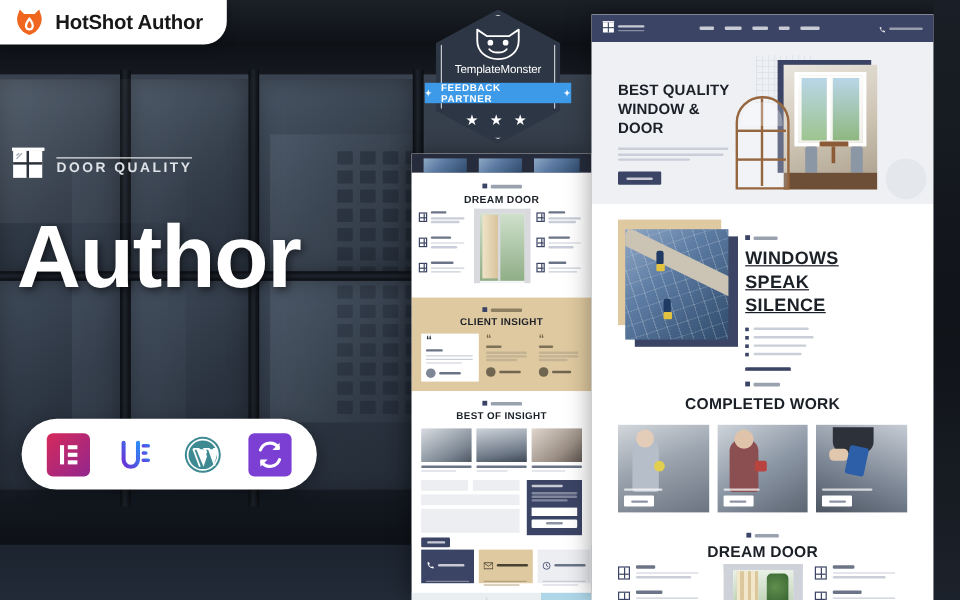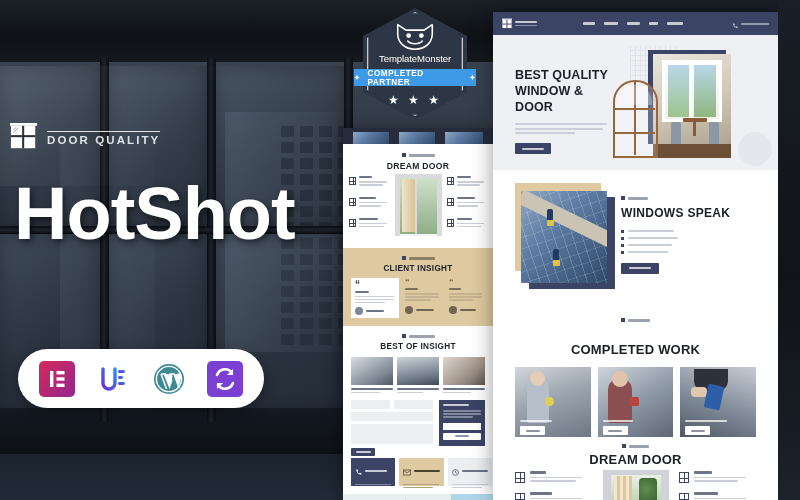--- a/index.html
+++ b/index.html
@@ -303,38 +303,48 @@
     <div class="glass-pane" style="left:109px;top:234px;width:98px;height:178px;"></div>
     <div class="glass-pane" style="left:216px;top:234px;width:128px;height:178px;"></div>
 
     <div class="mullion-v" style="left:100px;"></div>
     <div class="mullion-v" style="left:207px;"></div>
     <div class="mullion-v" style="left:344px;"></div>
     <div class="mullion-h" style="top:226px;"></div>
     <div class="refl" style="left:0;top:66px;width:344px;height:120px;"></div>
   </div>
 
+  <div class="hotshot">
+    <span class="hs-logo">
+      <svg viewBox="0 0 40 40" width="25" height="25">
+        <path d="M4 12 L7 3 L13 9 L27 9 L33 3 L36 12 C38 20 33 33 20 37 C7 33 2 20 4 12 Z" fill="#f0661f"></path>
+        <path d="M20 13 c4 5 6 8 6 12 a6 6 0 0 1 -12 0 c0 -4 2 -7 6 -12 z" fill="#fff"></path>
+        <path d="M20 18 c2 3 3 5 3 7 a3 3 0 0 1 -6 0 c0 -2 1 -4 3 -7 z" fill="#f0661f"></path>
+      </svg>
+    </span>
+    <span class="hs-name">HotShot Author</span>
+  </div>
 
   <div class="wd-logo">
     <span class="wd-icon">
       <svg viewBox="0 0 30 32" width="28" height="30">
         <rect x="1" y="4" width="26" height="24" fill="#fff"></rect>
         <rect x="0" y="1" width="29" height="3" fill="#fff"></rect>
         <rect x="13" y="4" width="2.2" height="24" fill="#2b313a"></rect>
         <rect x="1" y="14" width="26" height="2.2" fill="#2b313a"></rect>
         <path d="M4 11 L9 6" stroke="#9aa2ad" stroke-width="1"></path>
         <path d="M4 8 L6.5 6" stroke="#9aa2ad" stroke-width="1"></path>
       </svg>
     </span>
     <span class="wd-txt">
       <span class="wd-l2">DOOR QUALITY</span>
     </span>
   </div>
 
-  <div class="headline">HotShot</div>
+  <div class="headline">Author</div>
 
   <div class="plugpill">
     <span class="plug plug-elementor">
       <svg viewBox="0 0 36 36" width="36" height="36">
         <rect x="11" y="10" width="3.4" height="16" fill="#fff"></rect>
         <rect x="17.5" y="10" width="8" height="3.4" fill="#fff"></rect>
         <rect x="17.5" y="16.3" width="8" height="3.4" fill="#fff"></rect>
         <rect x="17.5" y="22.6" width="8" height="3.4" fill="#fff"></rect>
       </svg>
     </span>
@@ -378,21 +388,21 @@
       <svg viewBox="0 0 44 34" width="40" height="31">
         <path d="M3 4 L3 14 C3 24 11 31 22 31 C33 31 41 24 41 14 L41 4 L32 10 L12 10 Z" fill="none" stroke="#fff" stroke-width="1.7" stroke-linejoin="round"></path>
         <circle cx="15" cy="16" r="2.6" fill="#fff"></circle>
         <circle cx="29" cy="16" r="2.6" fill="#fff"></circle>
         <path d="M14 22 C17 26 27 26 30 22" fill="none" stroke="#fff" stroke-width="1.7" stroke-linecap="round"></path>
       </svg>
     </span>
     <div class="tm-word">TemplateMonster</div>
     <div class="tm-ribbon">
       <span class="st">✦</span>
-      <span>COMPLETED PARTNER</span>
+      <span>FEEDBACK PARTNER</span>
       <span class="st">✦</span>
     </div>
     <div class="tm-stars">★ ★ ★</div>
   </div>
 
   <div class="mock mock-mid">
 
     <div style="position:absolute;left:0;top:0;width:150px;height:16px;background:#262c3c;">
       <div class="ph photo-glass" style="position:absolute;left:10px;top:4px;width:36px;height:12px;"></div>
       <div class="ph photo-glass" style="position:absolute;left:56px;top:4px;width:36px;height:12px;"></div>
@@ -698,22 +708,23 @@
         <div style="position:absolute;left:26px;top:18px;width:6px;height:12px;background:#1f3b63;border-radius:2px;"></div>
         <div style="position:absolute;left:26px;top:29px;width:7px;height:6px;background:#e4c241;border-radius:1px;"></div>
         <div style="position:absolute;left:32px;top:58px;width:6px;height:12px;background:#1f3b63;border-radius:2px;"></div>
         <div style="position:absolute;left:32px;top:69px;width:7px;height:6px;background:#e4c241;border-radius:1px;"></div>
       </div>
       <div style="position:absolute;left:128px;top:26px;width:120px;">
         <div class="eyebrow" style="justify-content:flex-start;">
           <span class="sq"></span>
             <span class="bar" style="width:20px;"></span>
         </div>
-        <div class="hd" style="font-size:12px;line-height:1.3;margin-top:6px;">
+        <div class="hd" style="font-size:15px;line-height:1.3;margin-top:6px;text-decoration:underline;">
           <div>WINDOWS SPEAK</div>
+          <div>SILENCE</div>
         </div>
         <div style="margin-top:8px;">
           <div style="display:flex;align-items:center;gap:4px;margin-bottom:4px;">
             <span style="width:3px;height:3px;background:#3b4465;"></span>
               <span class="bar" style="width:46px;height:2px;"></span>
           </div>
           <div style="display:flex;align-items:center;gap:4px;margin-bottom:4px;">
             <span style="width:3px;height:3px;background:#3b4465;"></span>
               <span class="bar" style="width:50px;height:2px;"></span>
           </div>
@@ -730,21 +741,21 @@
           <span class="bar-w" style="width:22px;height:2.2px;"></span>
         </div>
       </div>
     </div>
 
     <div style="position:absolute;left:0;top:297px;width:285px;height:128px;background:#fff;">
       <div class="eyebrow" style="margin-top:9px;">
         <span class="sq"></span>
           <span class="bar" style="width:22px;"></span>
       </div>
-      <div class="hd" style="text-align:center;font-size:13px;margin-top:20px;letter-spacing:.2px;">COMPLETED WORK</div>
+      <div class="hd" style="text-align:center;font-size:13px;margin-top:7px;letter-spacing:.2px;">COMPLETED WORK</div>
       <div style="display:flex;gap:7px;padding:0 22px;margin-top:10px;">
         <div class="ph photo-person-a" style="flex:1;height:73px;position:relative;">
           <div style="position:absolute;left:12px;top:10px;width:22px;height:46px;background:#b6bec9;border-radius:11px 11px 2px 2px;"></div>
           <div style="position:absolute;left:15px;top:4px;width:15px;height:15px;border-radius:50%;background:#e3cdb8;"></div>
           <div style="position:absolute;left:30px;top:30px;width:9px;height:9px;border-radius:50%;background:#e2cf4f;"></div>
           <span class="bar-w" style="position:absolute;left:5px;bottom:18px;width:32px;height:2.4px;"></span>
           <div class="btn-white" style="position:absolute;left:5px;bottom:5px;width:25px;height:9px;">
               <span class="bar" style="width:14px;"></span>
             </div>
         </div>

